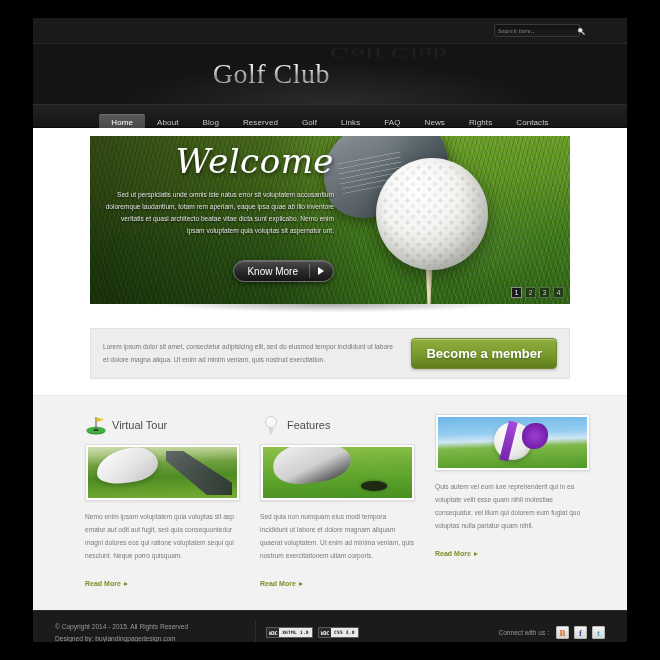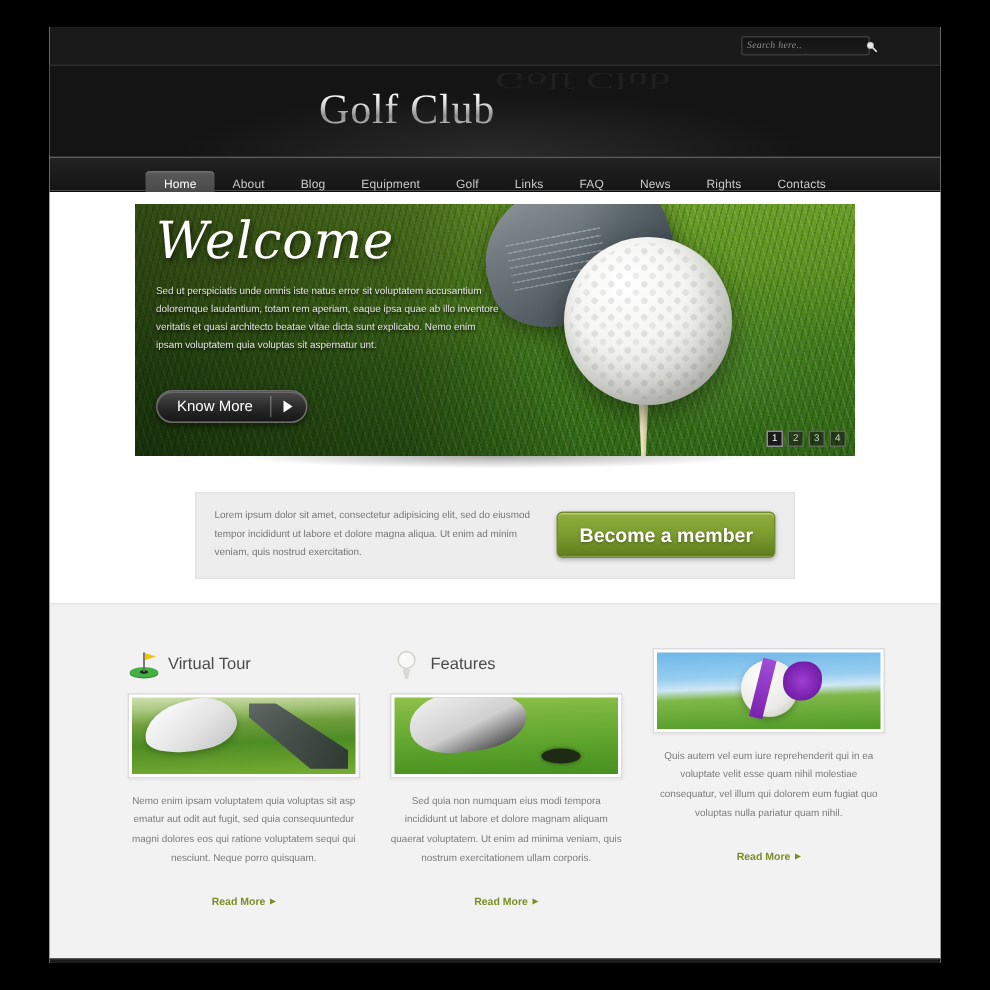--- a/index.html
+++ b/index.html
@@ -113,20 +113,21 @@
     background: linear-gradient(#5a5a5a, #464646);
     color: #ffffff;
     box-shadow: inset 0 1px 0 #6e6e6e;
   }
 
   
   .hero-zone {
     background: #fff;
     padding: 8px 0 0 0;
     position: relative;
+    text-align: right;
   }
   .hero {
     position: relative;
     margin: 0 auto;
     width: 480px; height: 168px;
     overflow: hidden;
     background: #3a6b22;
   }
   
   .hero-photo {
@@ -259,21 +260,21 @@
 
   .hero-shadow {
     width: 480px; height: 20px;
     margin: 0 auto;
     background: radial-gradient(ellipse 50% 58% at 50% 0%, rgba(0,0,0,.34), rgba(0,0,0,0) 72%);
   }
 
   
   .callout-zone { background: #fff; padding: 4px 0 16px 0; }
   .callout {
-    width: 400px; margin: 0 auto;
+    width: 480px; margin: 0 auto;
     background: #ededed;
     border: 1px solid #e2e2e2;
     display: flex; align-items: center;
     padding: 9px 12px;
     gap: 12px;
   }
   .callout-text {
     flex: 1;
     font-size: 6.6px;
     line-height: 1.9;
@@ -294,22 +295,22 @@
     font-family: "Liberation Sans", sans-serif;
   }
 
   
   .features {
     background: #f2f2f2;
     border-top: 1px solid #e6e6e6;
     padding: 14px 0 16px 0;
   }
   .features-inner {
-    width: 490px; margin: 15px auto;
-    display: flex; gap: 20px; text-align: center;
+    width: 490px; margin: 4px auto;
+    display: flex; gap: 20px;
   }
   .col { width: 160px; }
   .col-head {
     display: flex; align-items: center; gap: 5px;
     height: 22px;
     margin-bottom: 8px;
   }
   .col-title { font-size: 11px; color: #4b4b4b; }
   .icon-box { width: 22px; height: 20px; position: relative; }
 
@@ -473,21 +474,21 @@
 
   <div class="header">
     <div class="logo">Golf Club</div>
     <div class="logo-reflection">Golf Club</div>
   </div>
 
   <nav class="nav">
     <div class="nav-item active">Home</div>
     <div class="nav-item">About</div>
     <div class="nav-item">Blog</div>
-    <div class="nav-item">Equipment</div>
+    <div class="nav-item">Reserved</div>
     <div class="nav-item">Golf</div>
     <div class="nav-item">Links</div>
     <div class="nav-item">FAQ</div>
     <div class="nav-item">News</div>
     <div class="nav-item">Rights</div>
     <div class="nav-item">Contacts</div>
   </nav>
 
   <div class="hero-zone">
     <div class="hero">

